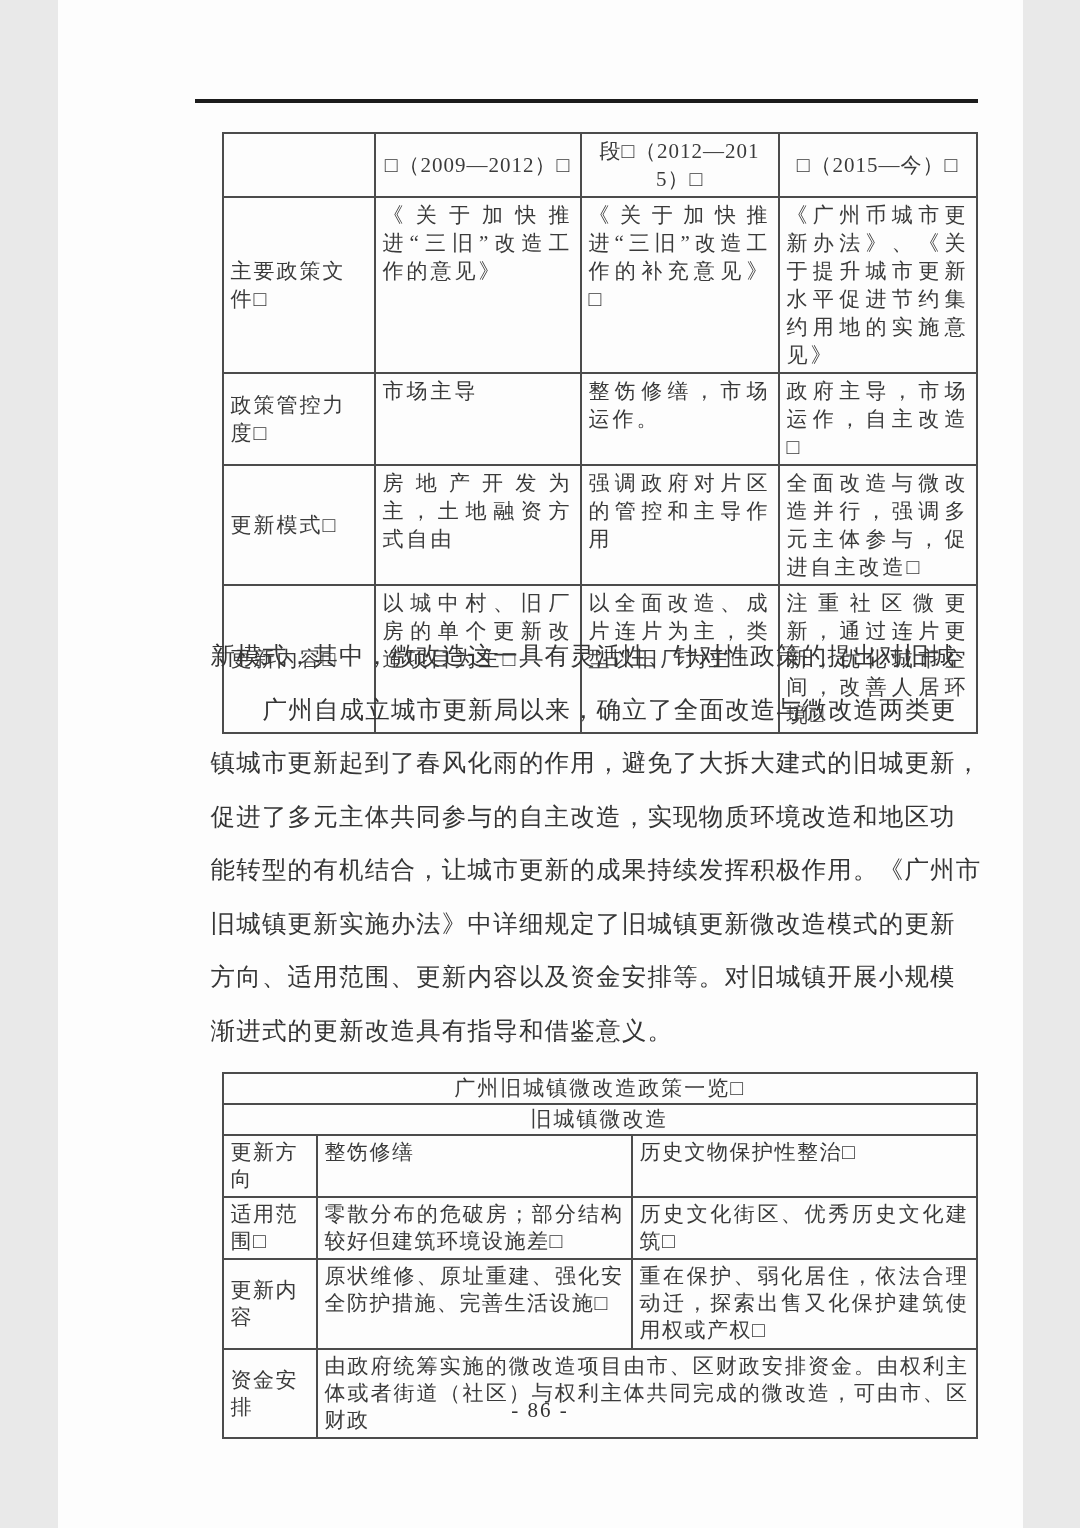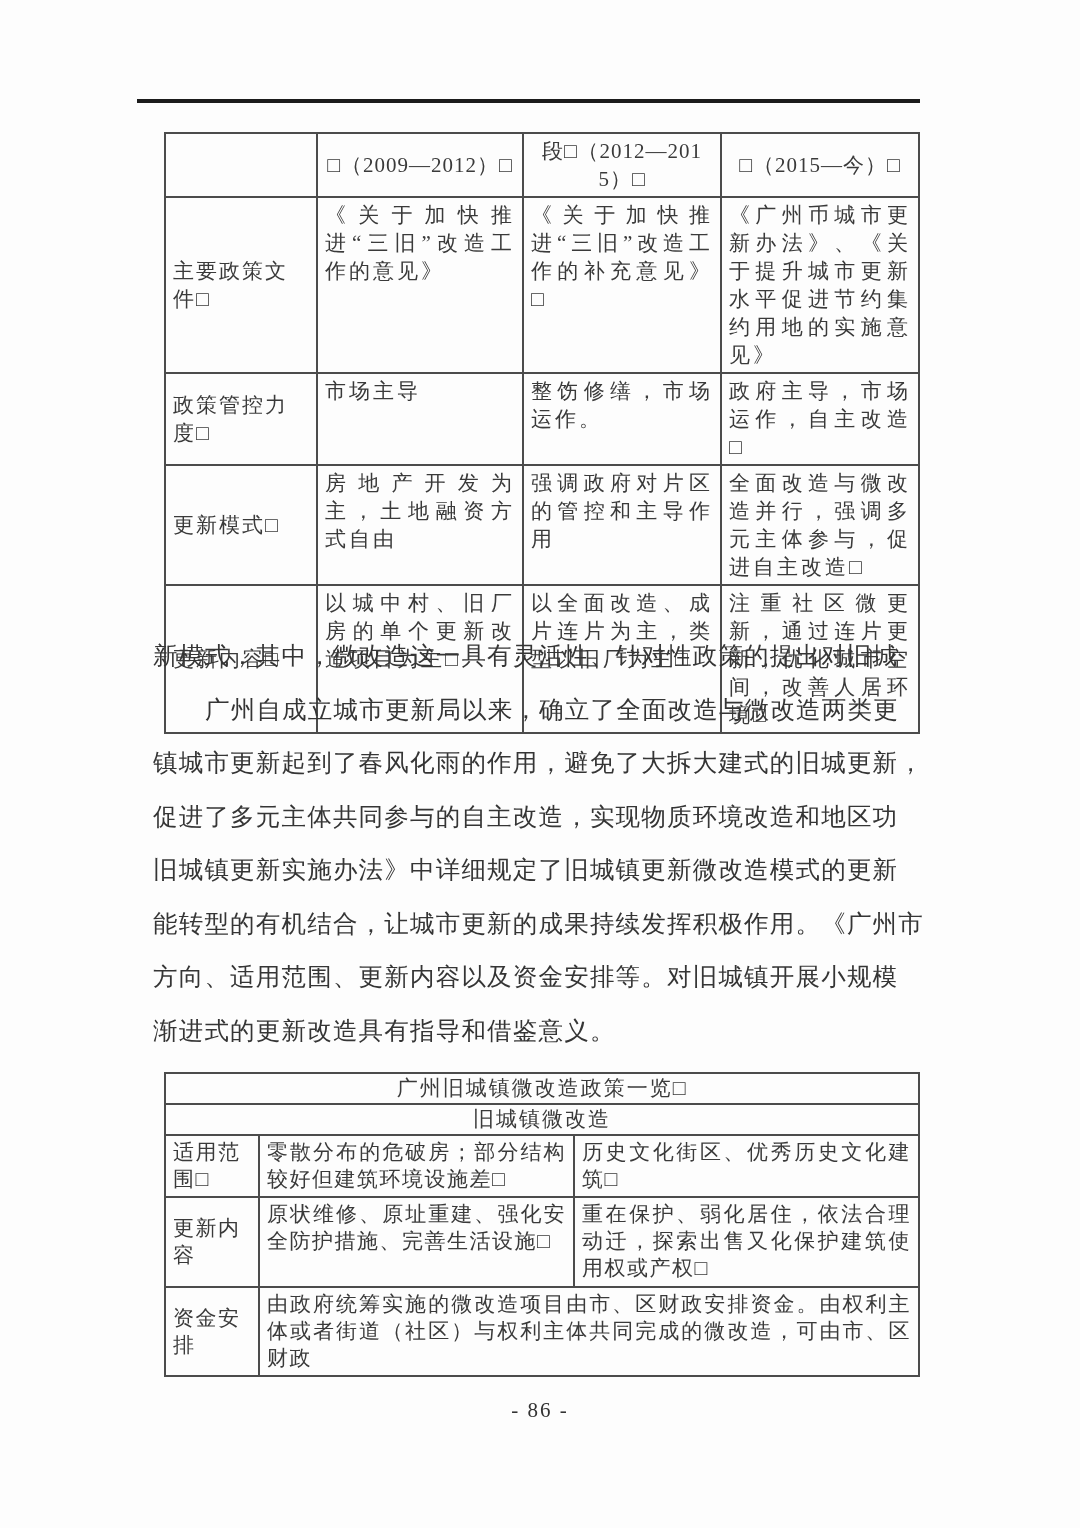--- a/index.html
+++ b/index.html
@@ -1,19 +1,19 @@
 <!DOCTYPE html>
 <html><head>
 <meta charset="utf-8">
 <style>
   * { margin: 0; padding: 0; box-sizing: border-box; }
   html, body { background: #e9e9e9; }
   .page {
     position: relative;
-    width: 1080px;
+    width: 965px;
     height: 1528px;
     margin: 0 auto;
     background: #fdfdfd;
     color: #3a3a3a;
     font-family: "Liberation Serif", "DejaVu Serif", serif;
     overflow: hidden;
   }
   .header-rule {
     position: absolute;
     left: 137px;
@@ -152,39 +152,44 @@
       <td>注重社区微更新，通过连片更新，优化城市空间，改善人居环境□</td>
     </tr>
   </tbody>
     </table>
 
   <div class="body-paragraph">
     <div class="para-line">新模式，其中，微改造这一具有灵活性、针对性政策的提出对旧城</div>
     <div class="para-line first">广州自成立城市更新局以来，确立了全面改造与微改造两类更</div>
     <div class="para-line">镇城市更新起到了春风化雨的作用，避免了大拆大建式的旧城更新，</div>
     <div class="para-line">促进了多元主体共同参与的自主改造，实现物质环境改造和地区功</div>
+    <div class="para-line">能转型的有机结合，让城市更新的成果持续发挥积极作用。《广州市</div>
     <div class="para-line">旧城镇更新实施办法》中详细规定了旧城镇更新微改造模式的更新</div>
-    <div class="para-line">能转型的有机结合，让城市更新的成果持续发挥积极作用。《广州市</div>
     <div class="para-line">方向、适用范围、更新内容以及资金安排等。对旧城镇开展小规模</div>
     <div class="para-line last">渐进式的更新改造具有指导和借鉴意义。</div>
   </div>
 
   <table id="table-micro-renewal">
     <colgroup>
         <col class="c0">
         <col class="c1">
         <col class="c2">
       </colgroup>
     <tbody>
         <tr class="h27">
       <td class="title-cell" colspan="3">广州旧城镇微改造政策一览□</td>
     </tr>
     <tr class="h29">
       <td class="subtitle-cell" colspan="3">旧城镇微改造</td>
     </tr>
+    <tr class="h60">
+      <td class="label">更新方向</td>
+      <td>整饬修缮</td>
+      <td>历史文物保护性整治□</td>
+    </tr>
     <tr class="h55">
       <td class="label">适用范围□</td>
       <td>零散分布的危破房；部分结构较好但建筑环境设施差□</td>
       <td>历史文化街区、优秀历史文化建筑□</td>
     </tr>
     <tr class="h90">
       <td class="label">更新内容</td>
       <td>原状维修、原址重建、强化安全防护措施、完善生活设施□</td>
       <td>重在保护、弱化居住，依法合理动迁，探索出售又化保护建筑使用权或产权□</td>
     </tr>

